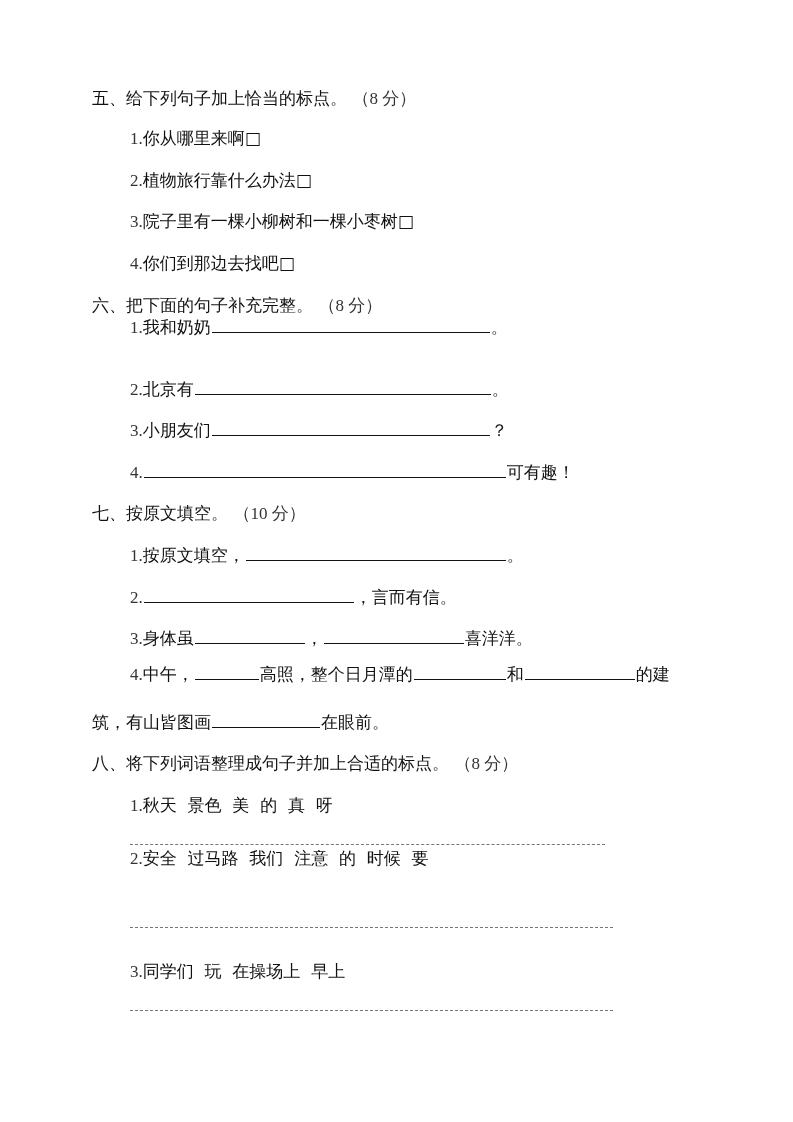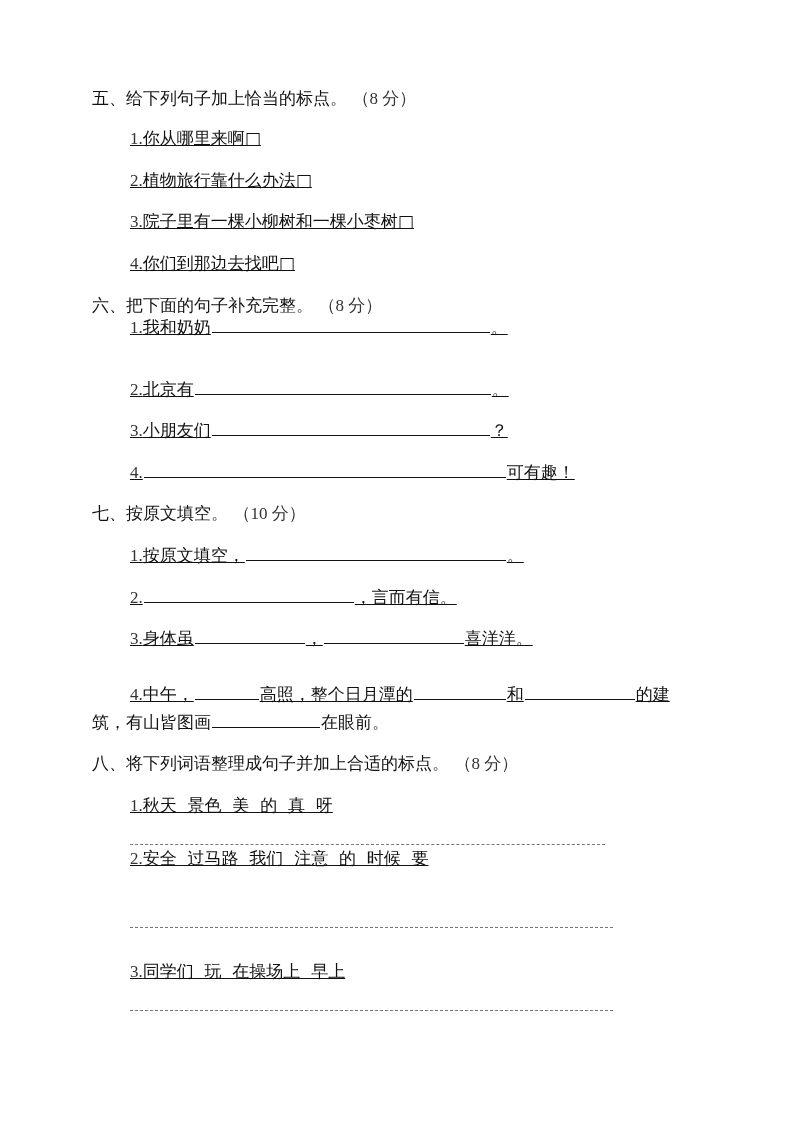--- a/index.html
+++ b/index.html
@@ -3,21 +3,21 @@
 <meta charset="utf-8">
 <style>
   html, body { margin:0; padding:0; background:#ffffff; }
   body { width:793px; height:1122px; position:relative; overflow:hidden;
          font-family:"DejaVu Sans", sans-serif; color:#111; font-size:17px; }
   .line { position:absolute; white-space:nowrap; line-height:22px; }
   .num { font-family:"Liberation Serif", serif; color:#333;margin-top:28px; }
   .ul { display:inline-block; border-bottom:1.3px solid #111; height:16px; vertical-align:baseline; margin:0 1px; }
   .dash { position:absolute; height:0; border-top:1.2px dashed #777; }
   .sec { left:92px; }
-  .item { left:130px;text-decoration:underline; }
+  .item { left:130px; }
 </style>
 </head>
 <body>
 
 <div class="line sec" style="top:87px">
   <span>五、给下列句子加上恰当的标点。</span>
   <span class="num">（8 分）</span>
 </div>
 <div class="line item" style="top:127px"><span class="num">1.</span><span>你从哪里来啊□</span></div>
 <div class="line item" style="top:169px"><span class="num">2.</span><span>植物旅行靠什么办法□</span></div>
@@ -33,21 +33,21 @@
 <div class="line item" style="top:419px"><span class="num">3.</span><span>小朋友们</span><span class="ul" style="width:278px"></span><span>？</span></div>
 <div class="line item" style="top:461px"><span class="num">4.</span><span class="ul" style="width:362px"></span><span>可有趣！</span></div>
 
 <div class="line sec" style="top:502px">
   <span>七、按原文填空。</span>
   <span class="num">（10 分）</span>
 </div>
 <div class="line item" style="top:544px"><span class="num">1.</span><span>按原文填空，</span><span class="ul" style="width:260px"></span><span>。</span></div>
 <div class="line item" style="top:586px"><span class="num">2.</span><span class="ul" style="width:210px"></span><span>，言而有信。</span></div>
 <div class="line item" style="top:627px"><span class="num">3.</span><span>身体虽</span><span class="ul" style="width:110px"></span><span>，</span><span class="ul" style="width:140px"></span><span>喜洋洋。</span></div>
-<div class="line item" style="top:683px"><span class="num">4.</span><span>中午，</span><span class="ul" style="width:64px"></span><span>高照，整个日月潭的</span><span class="ul" style="width:92px"></span><span>和</span><span class="ul" style="width:110px"></span><span>的建</span></div>
+<div class="line item" style="top:663px"><span class="num">4.</span><span>中午，</span><span class="ul" style="width:64px"></span><span>高照，整个日月潭的</span><span class="ul" style="width:92px"></span><span>和</span><span class="ul" style="width:110px"></span><span>的建</span></div>
 <div class="line sec" style="top:711px"><span>筑，有山皆图画</span><span class="ul" style="width:108px"></span><span>在眼前。</span></div>
 
 <div class="line sec" style="top:752px">
   <span>八、将下列词语整理成句子并加上合适的标点。</span>
   <span class="num">（8 分）</span>
 </div>
 <div class="line item" style="top:794px; white-space:pre"><span class="num">1.</span><span>秋天  景色  美  的  真  呀</span></div>
 <div class="dash" style="top:844px; left:130px; width:475px"></div>
 <div class="line item" style="top:847px; white-space:pre"><span class="num">2.</span><span>安全  过马路  我们  注意  的  时候  要</span></div>
 <div class="dash" style="top:927px; left:130px; width:483px"></div>

